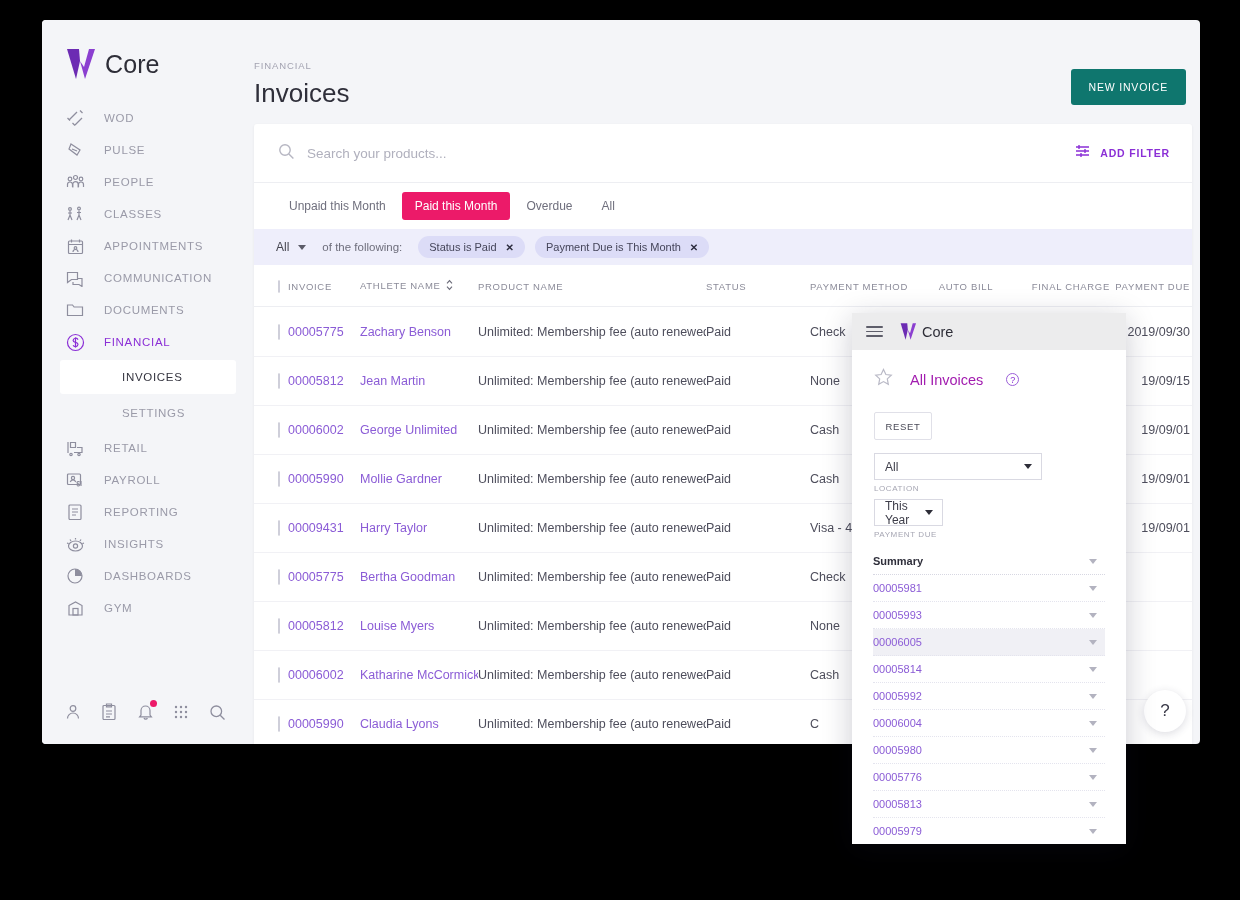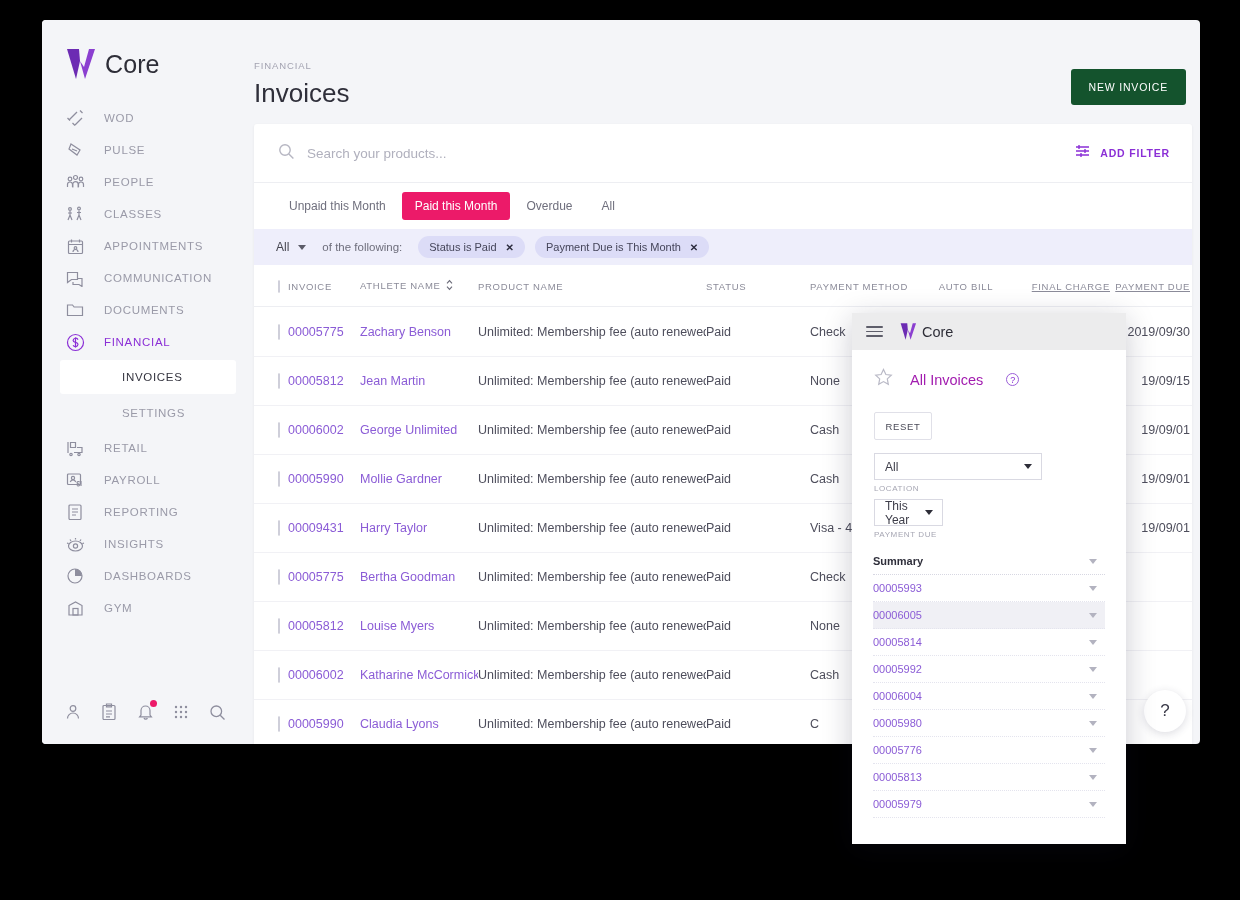--- a/index.html
+++ b/index.html
@@ -98,21 +98,21 @@
     display: flex; align-items: flex-start;
     justify-content: space-between;
   }
   .eyebrow {
     font-size: 9.5px; letter-spacing: .9px;
     color: #a3a3b1; text-transform: uppercase;
     margin-bottom: 7px;
   }
   .page-title { font-size: 26px; color: #2f2f3a; font-weight: 400; }
   .new-invoice-btn {
-    background: #14532d; color: #ffffff;
+    background: #0f766e; color: #ffffff;
     border: none; border-radius: 3px;
     font-size: 10.5px; letter-spacing: .8px;
     padding: 12px 18px; cursor: pointer;
     font-family: inherit; text-transform: uppercase;
     margin-top: 9px;
   }
 
   
   .card {
     margin: 0 8px 0 6px;
@@ -193,21 +193,21 @@
   }
   .c-check { width: 34px; padding-left: 24px !important; }
   .c-inv   { width: 72px; }
   .c-ath   { width: 118px; }
   .c-prod  { width: 228px; }
   .c-stat  { width: 104px; }
   .c-pay   { width: 116px; }
   .c-auto  { width: 80px; text-align: center; }
   .c-final { width: 104px; text-align: right; }
   .c-due   { width: 100px; text-align: right; padding-right: 20px !important; }
-  th.c-final, th.c-due { text-align: right; text-decoration: underline; }
+  th.c-final, th.c-due { text-align: right; }
   th.c-auto { text-align: center; }
   .cbox {
     width: 13px; height: 13px; border: 1px solid #cfcfda;
     border-radius: 2px; background: #fff; cursor: pointer;
   }
   .link { color: #8b5cd6; cursor: pointer; }
   .name-link { color: #8b5cd6; cursor: pointer; }
   .sort-ic { display: inline-block; vertical-align: middle; margin-left: 5px; }
   .check-ic { color: #6e6e7c; }
 
@@ -737,20 +737,24 @@
       </div>
       <div class="ov-field-label">PAYMENT DUE</div>
     </div>
 
     <div class="ov-list" id="ov-list">
         <div class="ov-row summary">
           <span class="ov-row-label">Summary</span>
           <span class="sm-caret"></span>
         </div>
         <div class="ov-row">
+          <span class="ov-row-label">00005981</span>
+          <span class="sm-caret"></span>
+        </div>
+        <div class="ov-row">
           <span class="ov-row-label">00005993</span>
           <span class="sm-caret"></span>
         </div>
         <div class="ov-row hl">
           <span class="ov-row-label">00006005</span>
           <span class="sm-caret"></span>
         </div>
         <div class="ov-row">
           <span class="ov-row-label">00005814</span>
           <span class="sm-caret"></span>

